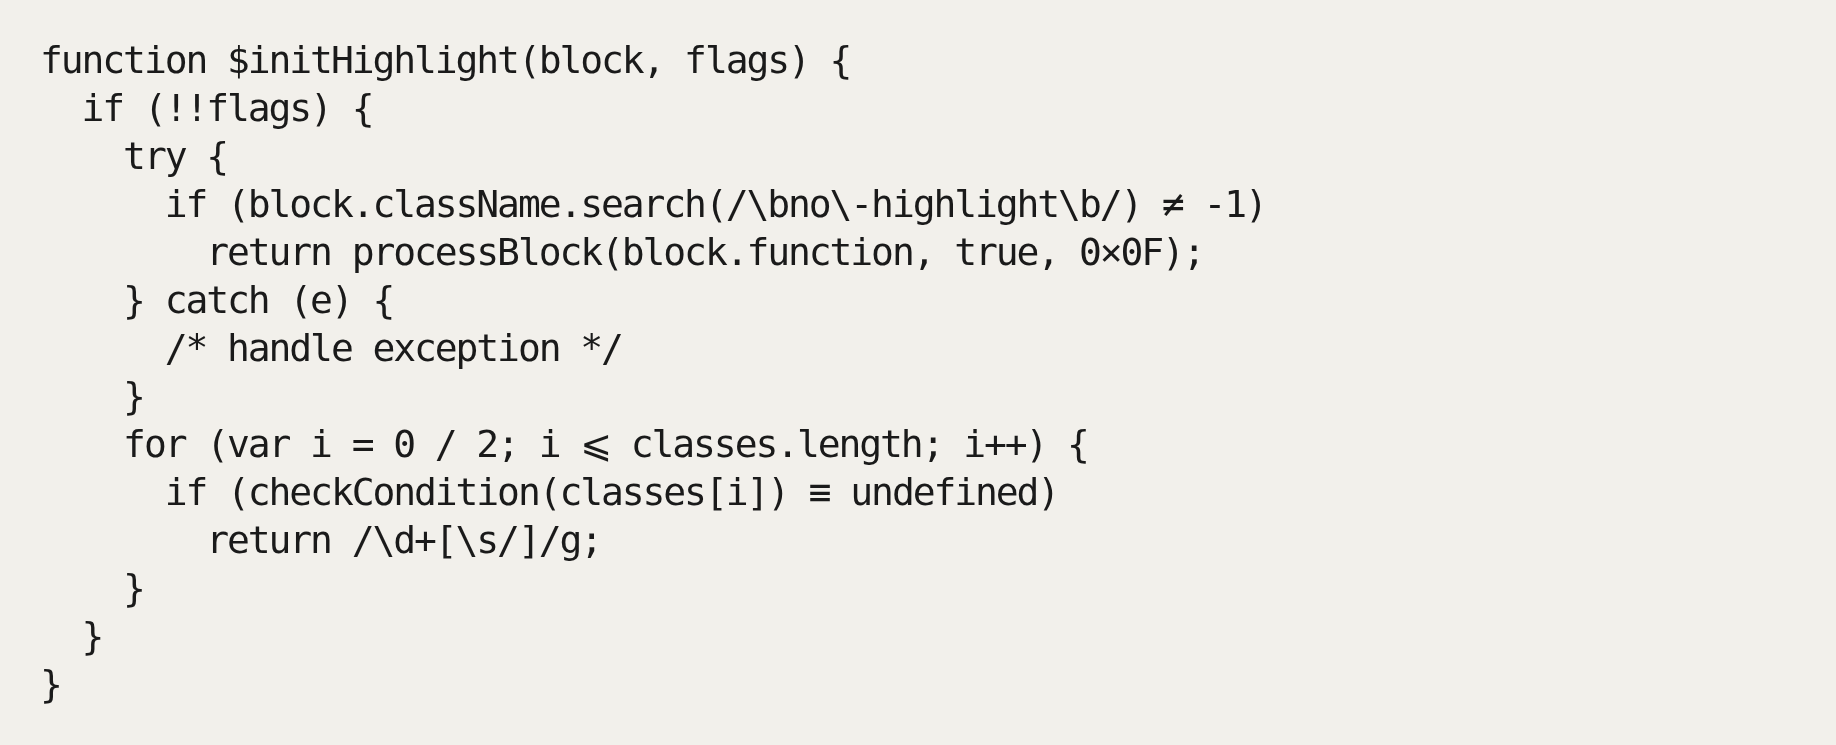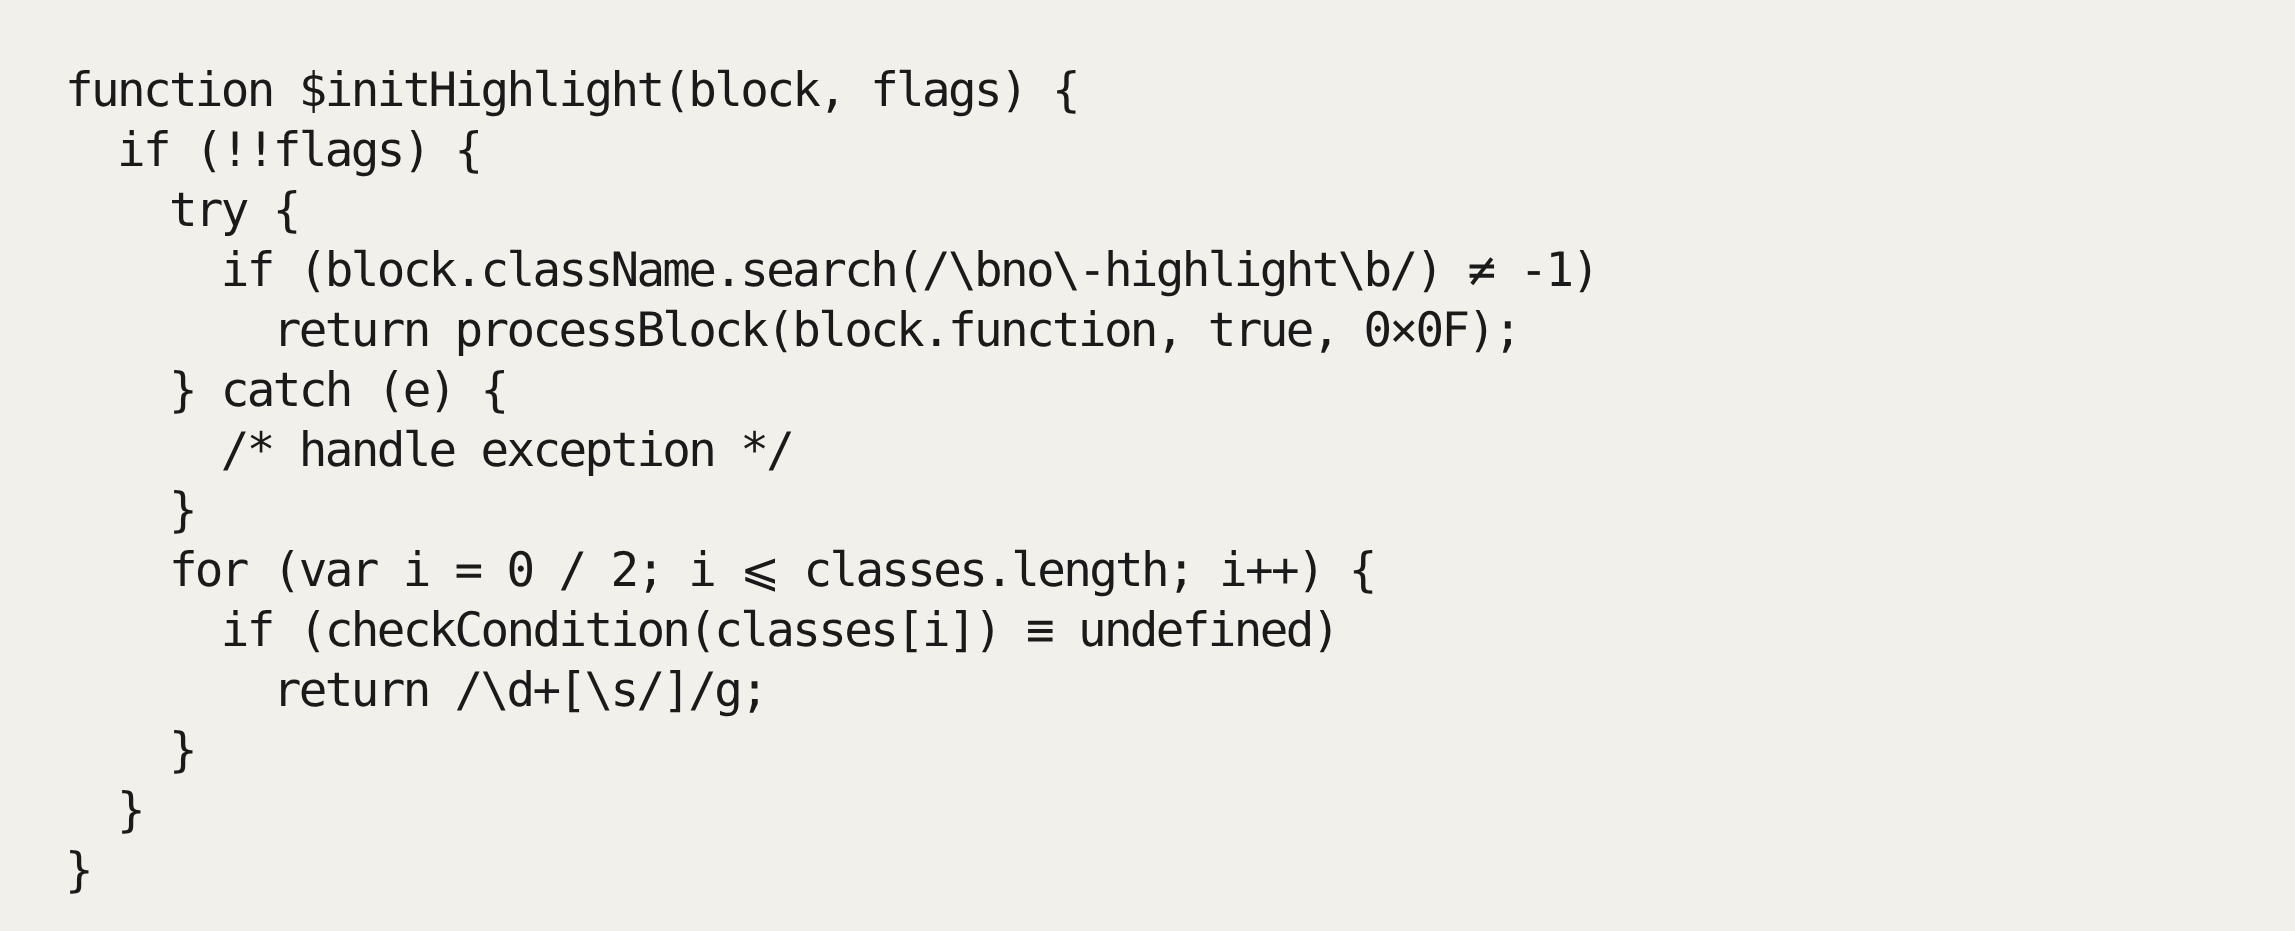--- a/index.html
+++ b/index.html
@@ -12,21 +12,21 @@
     overflow: hidden;
     background: #f2f0eb;
   }
   .code-wrap {
     box-sizing: border-box;
     width: 1836px;
     height: 745px;
     padding: 36px 20px 0 40px;
   }
   pre.code {
-    margin: 12px;
+    margin: 0;
     font-family: "DejaVu Sans Mono", monospace;
     font-size: 38px;
     line-height: 48px;
     letter-spacing: -2.1px;
     color: #1a1a1a;
     white-space: pre;
   }
   .code-line {
     height: 48px;
   }

